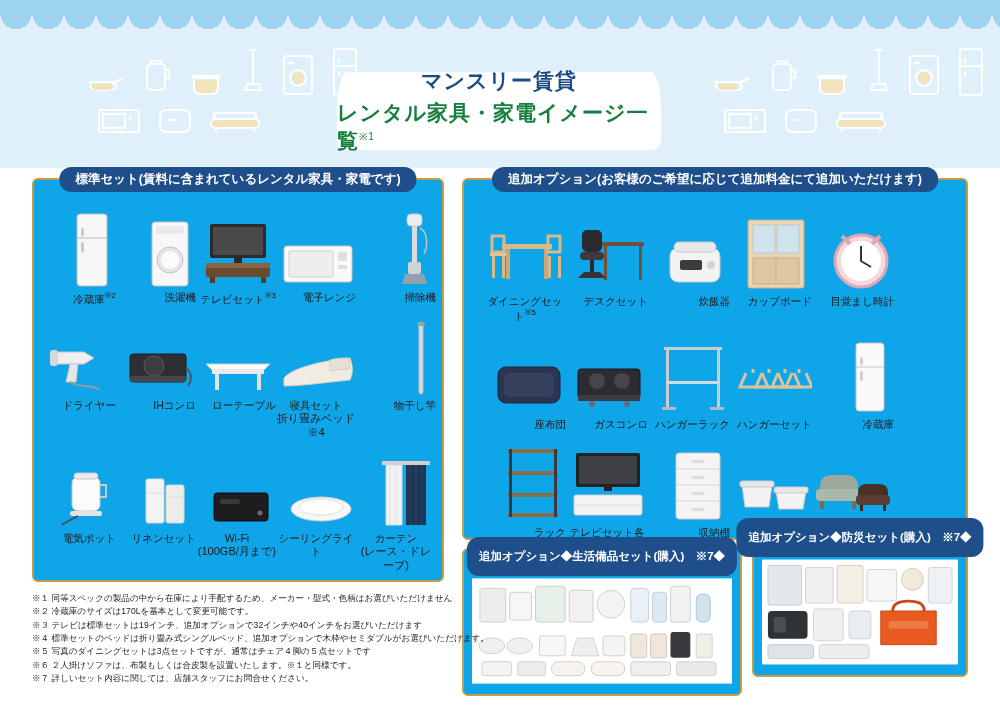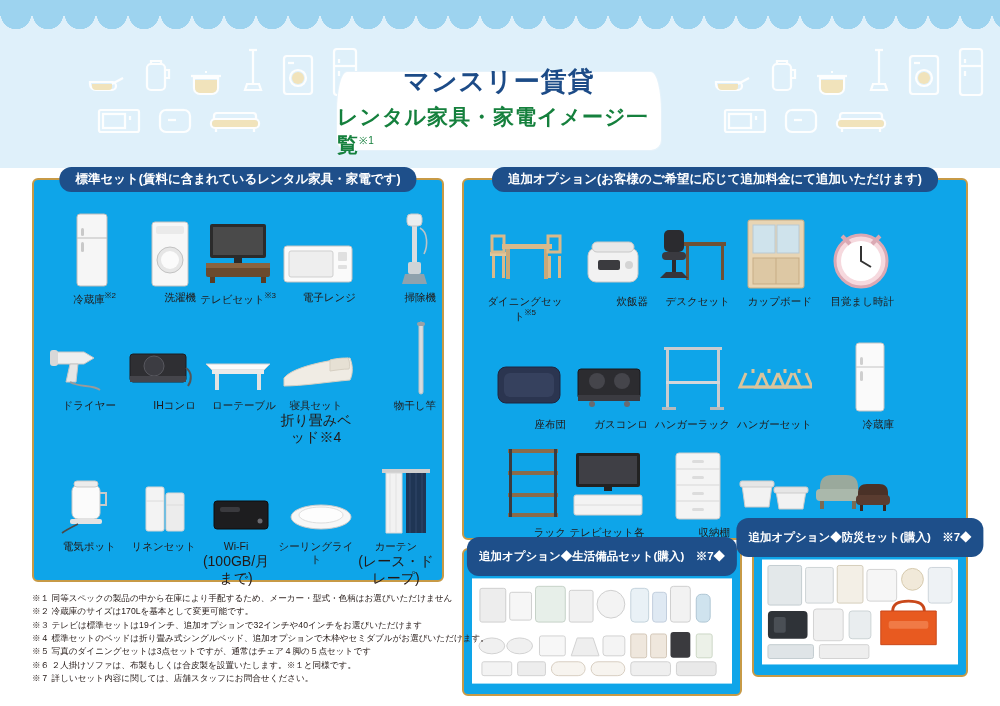--- a/index.html
+++ b/index.html
@@ -29,21 +29,21 @@
     background-size:32px 26px;
     background-repeat:repeat-x;
   }
   .title-badge {
     position:absolute; left:337px; top:72px; width:324px; height:78px;
     background:#ffffff;
     border-radius:10px 10px 10px 10px / 40px 40px 10px 10px;
     display:flex; flex-direction:column; align-items:center; justify-content:center;
     box-shadow:0 0 0 1px #e6f2fa;
   }
-  .title-badge .t1 { font-size:26px; font-weight:bold; color:#1c4b87; letter-spacing:1px; }
+  .title-badge .t1 { font-size:21px; font-weight:bold; color:#1c4b87; letter-spacing:1px; }
   .title-badge .t2 { font-size:21px; font-weight:bold; color:#15803d; letter-spacing:1px; margin-top:4px;}
   .title-badge .t2 sup { font-size:10px; font-weight:normal; vertical-align:super; }
 
   .icon-row { position:absolute; top:46px; display:flex; gap:14px; align-items:flex-end; }
   .icon-row.left { left:86px; }
   .icon-row.right { left:712px; }
   .hicon { opacity:.95; }
 
   
   .panel {
@@ -65,21 +65,21 @@
   #panel-living   { left:462px; top:548px; width:280px; height:148px; }
   #panel-disaster { left:752px; top:529px; width:216px; height:148px; }
 
   .grid { position:absolute; left:0; top:22px; width:100%; display:flex; flex-wrap:wrap; }
   .cell { display:flex; flex-direction:column; align-items:flex-end; justify-content:flex-start; }
   .cell .art { display:flex; align-items:flex-end; justify-content:center; }
   .cell .cap {
     font-size:10.5px; text-align:center; line-height:1.25; margin-top:3px; color:#231815;
   }
   .cell .cap sup { font-size:8px; vertical-align:super; }
-  .cell .cap .sub { display:block; font-size:14px; }
+  .cell .cap .sub { display:block; font-size:11px; }
 
   
   #panel-standard .cell { width:80px; margin:4px 0 8px 0; }
   #panel-standard .grid { padding:4px 2px 0 2px; }
   #panel-standard .art { height:78px; }
 
   
   #panel-options .cell { width:82px; margin:4px 0 8px 0; }
   #panel-options .grid { padding:6px 4px 0 20px; }
   #panel-options .art { height:80px; }
@@ -489,43 +489,43 @@
             <path d="M62 20h12v16H62z" fill="none" stroke="#d9b98a" stroke-width="3"></path>
             <rect x="62" y="40" width="3" height="22" fill="#d9b98a"></rect>
             <rect x="72" y="40" width="3" height="22" fill="#d9b98a"></rect>
           </svg>
       </div>
       <div class="cap"><span>ダイニングセット</span><sup>※5</sup></div>
     </div>
 
     <div class="cell">
       <div class="art">
-        <svg width="70" height="60" viewBox="0 0 70 60">
-            <rect x="10" y="16" width="50" height="34" rx="8" fill="#f2f2f2" stroke="#c8c8c8"></rect>
-            <rect x="14" y="10" width="42" height="10" rx="5" fill="#e8e8e8" stroke="#c8c8c8"></rect>
-            <rect x="20" y="28" width="22" height="10" rx="2" fill="#3b3b3f"></rect>
-            <circle cx="51" cy="33" r="4" fill="#d4d4d4"></circle>
-          </svg>
-      </div>
-      <div class="cap"><span>炊飯器</span></div>
-    </div>
-
-    <div class="cell">
-      <div class="art">
         <svg width="80" height="76" viewBox="0 0 80 76">
             <rect x="34" y="26" width="42" height="4" fill="#6f5135"></rect>
             <rect x="36" y="30" width="3" height="34" fill="#6f5135"></rect>
             <rect x="71" y="30" width="3" height="34" fill="#6f5135"></rect>
             <rect x="14" y="14" width="20" height="22" rx="5" fill="#2b2b2f"></rect>
             <rect x="12" y="36" width="24" height="8" rx="4" fill="#3a3a40"></rect>
             <rect x="22" y="44" width="4" height="14" fill="#2b2b2f"></rect>
             <path d="M10 62h28l-6-6H16z" fill="#35353b"></path>
           </svg>
       </div>
       <div class="cap"><span>デスクセット</span></div>
+    </div>
+
+    <div class="cell">
+      <div class="art">
+        <svg width="70" height="60" viewBox="0 0 70 60">
+            <rect x="10" y="16" width="50" height="34" rx="8" fill="#f2f2f2" stroke="#c8c8c8"></rect>
+            <rect x="14" y="10" width="42" height="10" rx="5" fill="#e8e8e8" stroke="#c8c8c8"></rect>
+            <rect x="20" y="28" width="22" height="10" rx="2" fill="#3b3b3f"></rect>
+            <circle cx="51" cy="33" r="4" fill="#d4d4d4"></circle>
+          </svg>
+      </div>
+      <div class="cap"><span>炊飯器</span></div>
     </div>
 
     <div class="cell">
       <div class="art">
         <svg width="72" height="76" viewBox="0 0 72 76">
             <rect x="8" y="4" width="56" height="68" rx="2" fill="#e8d5b4" stroke="#c7ad85"></rect>
             <rect x="13" y="9" width="22" height="28" fill="#cfe3ec" stroke="#b9c9d2"></rect>
             <rect x="37" y="9" width="22" height="28" fill="#cfe3ec" stroke="#b9c9d2"></rect>
             <rect x="13" y="42" width="46" height="26" fill="#ddc8a4" stroke="#c7ad85"></rect>
             <path d="M36 42v26" stroke="#c7ad85"></path>

